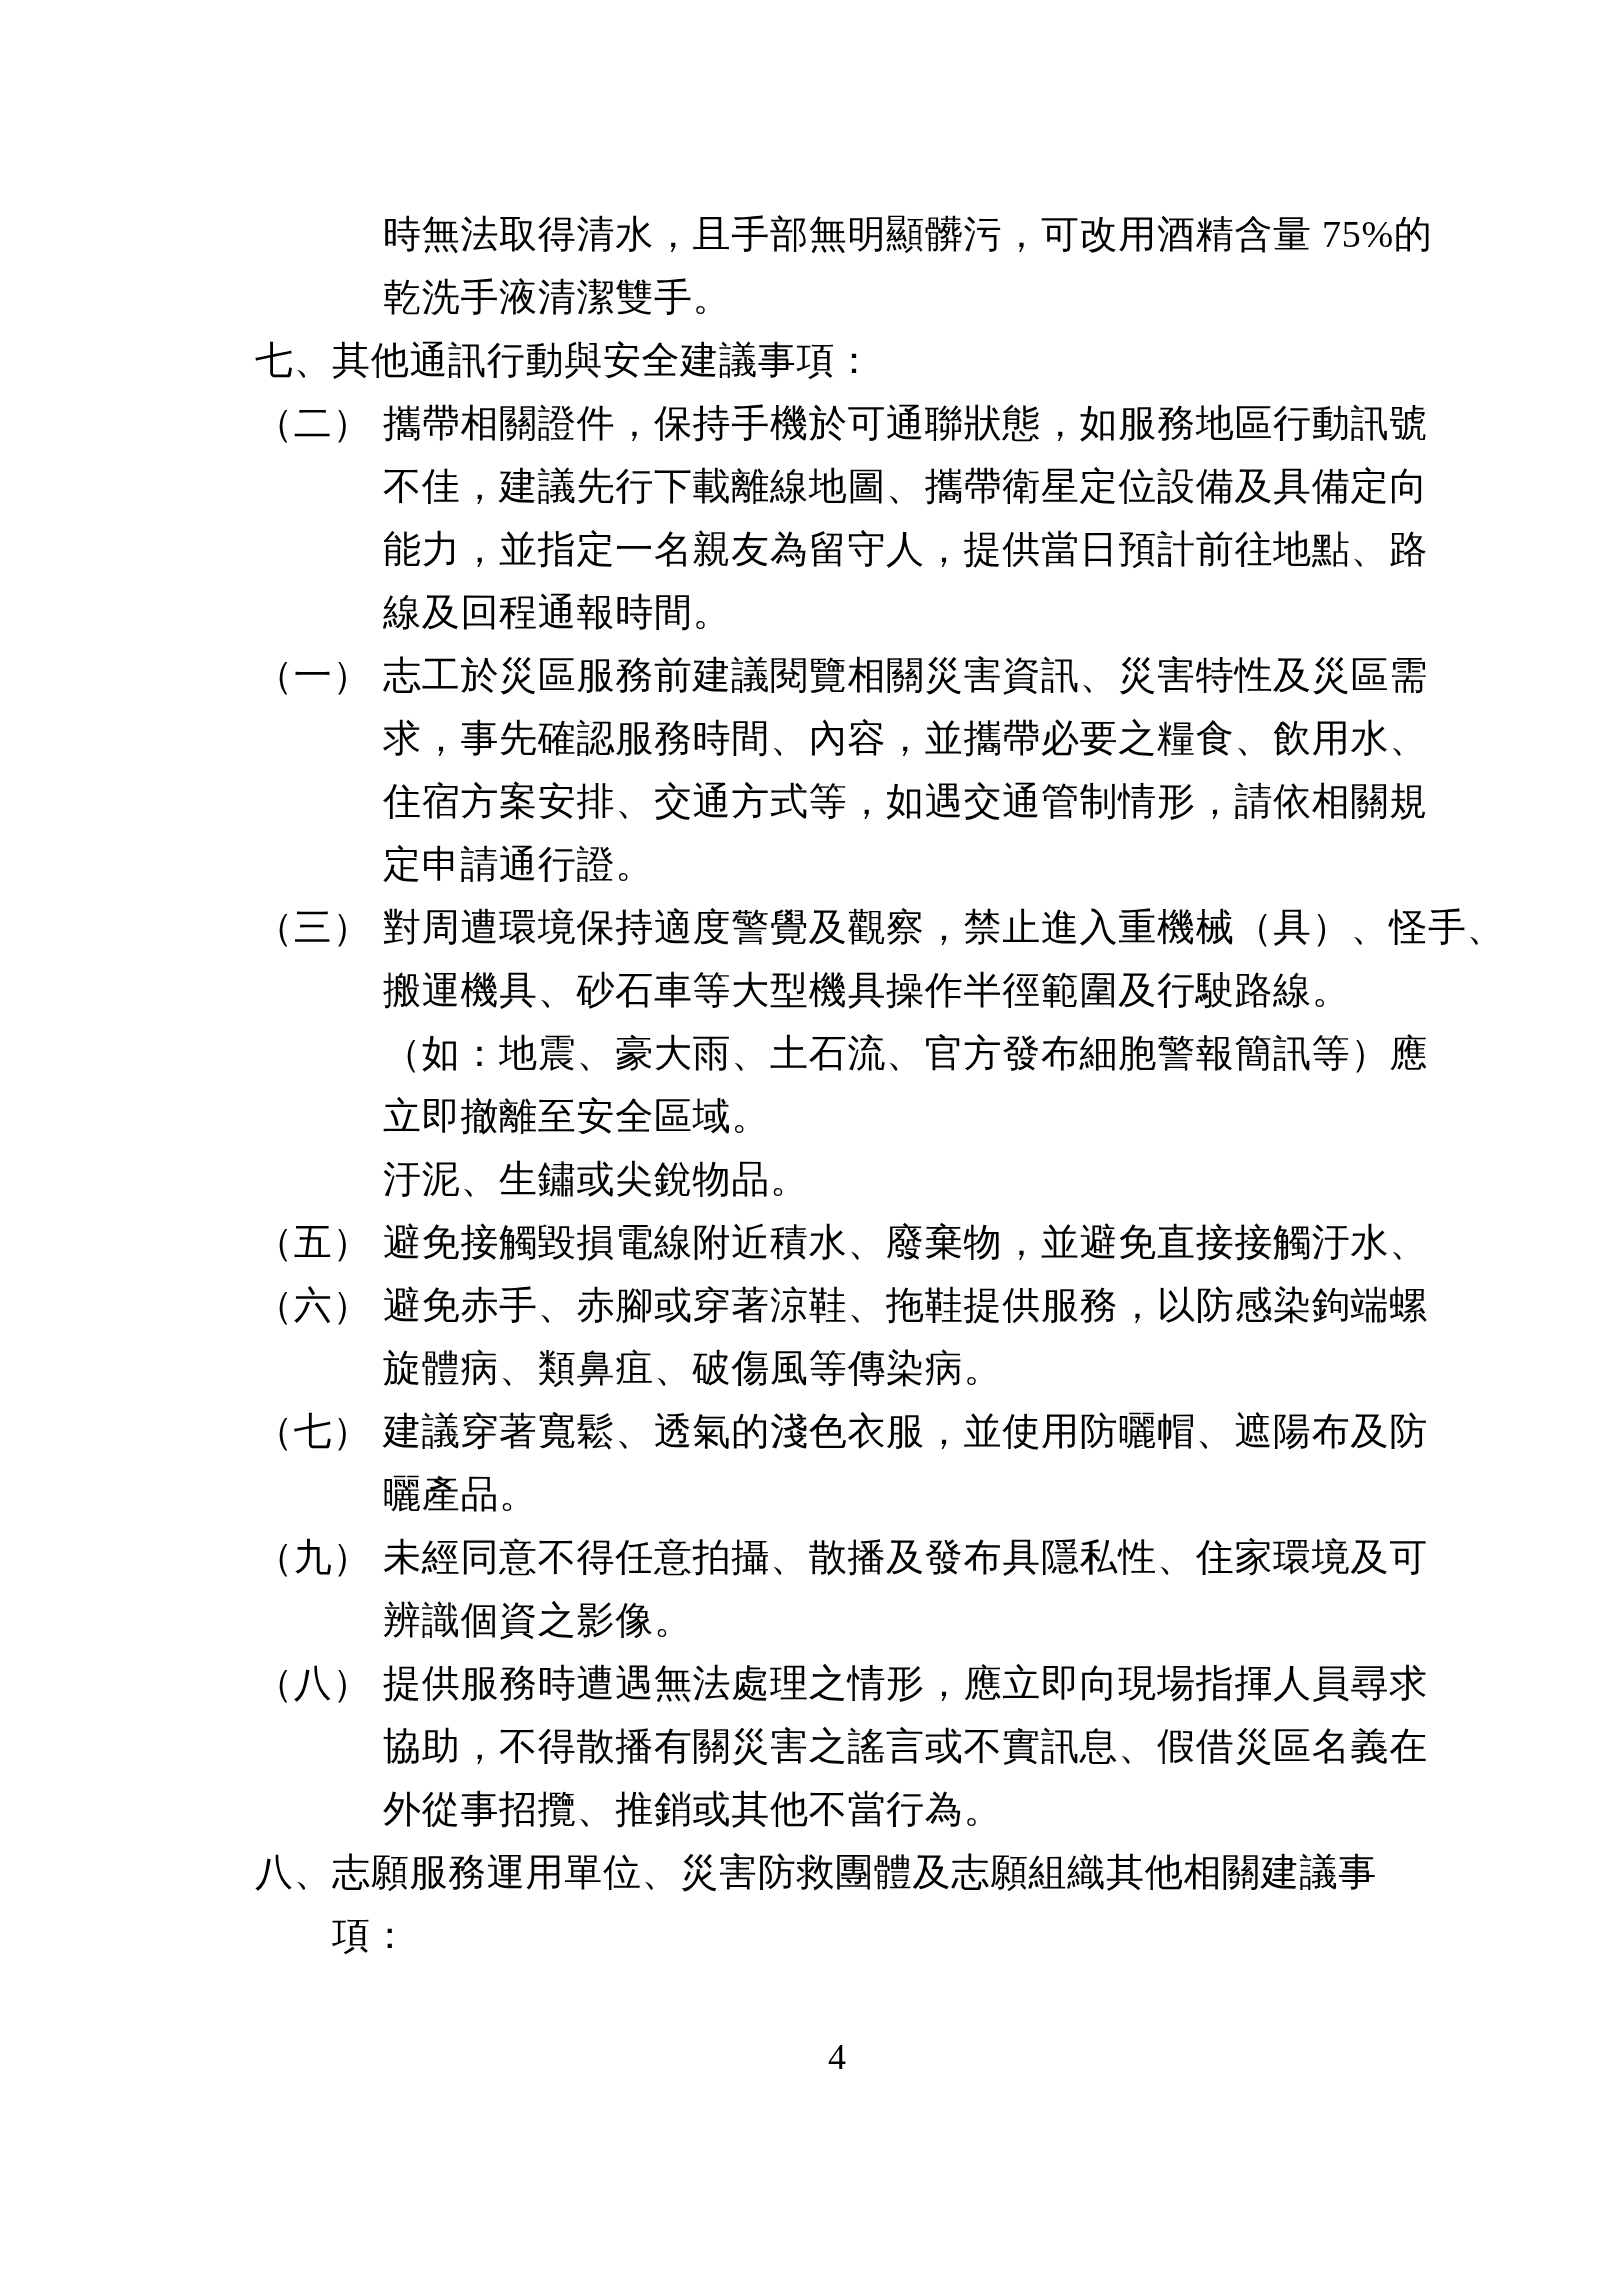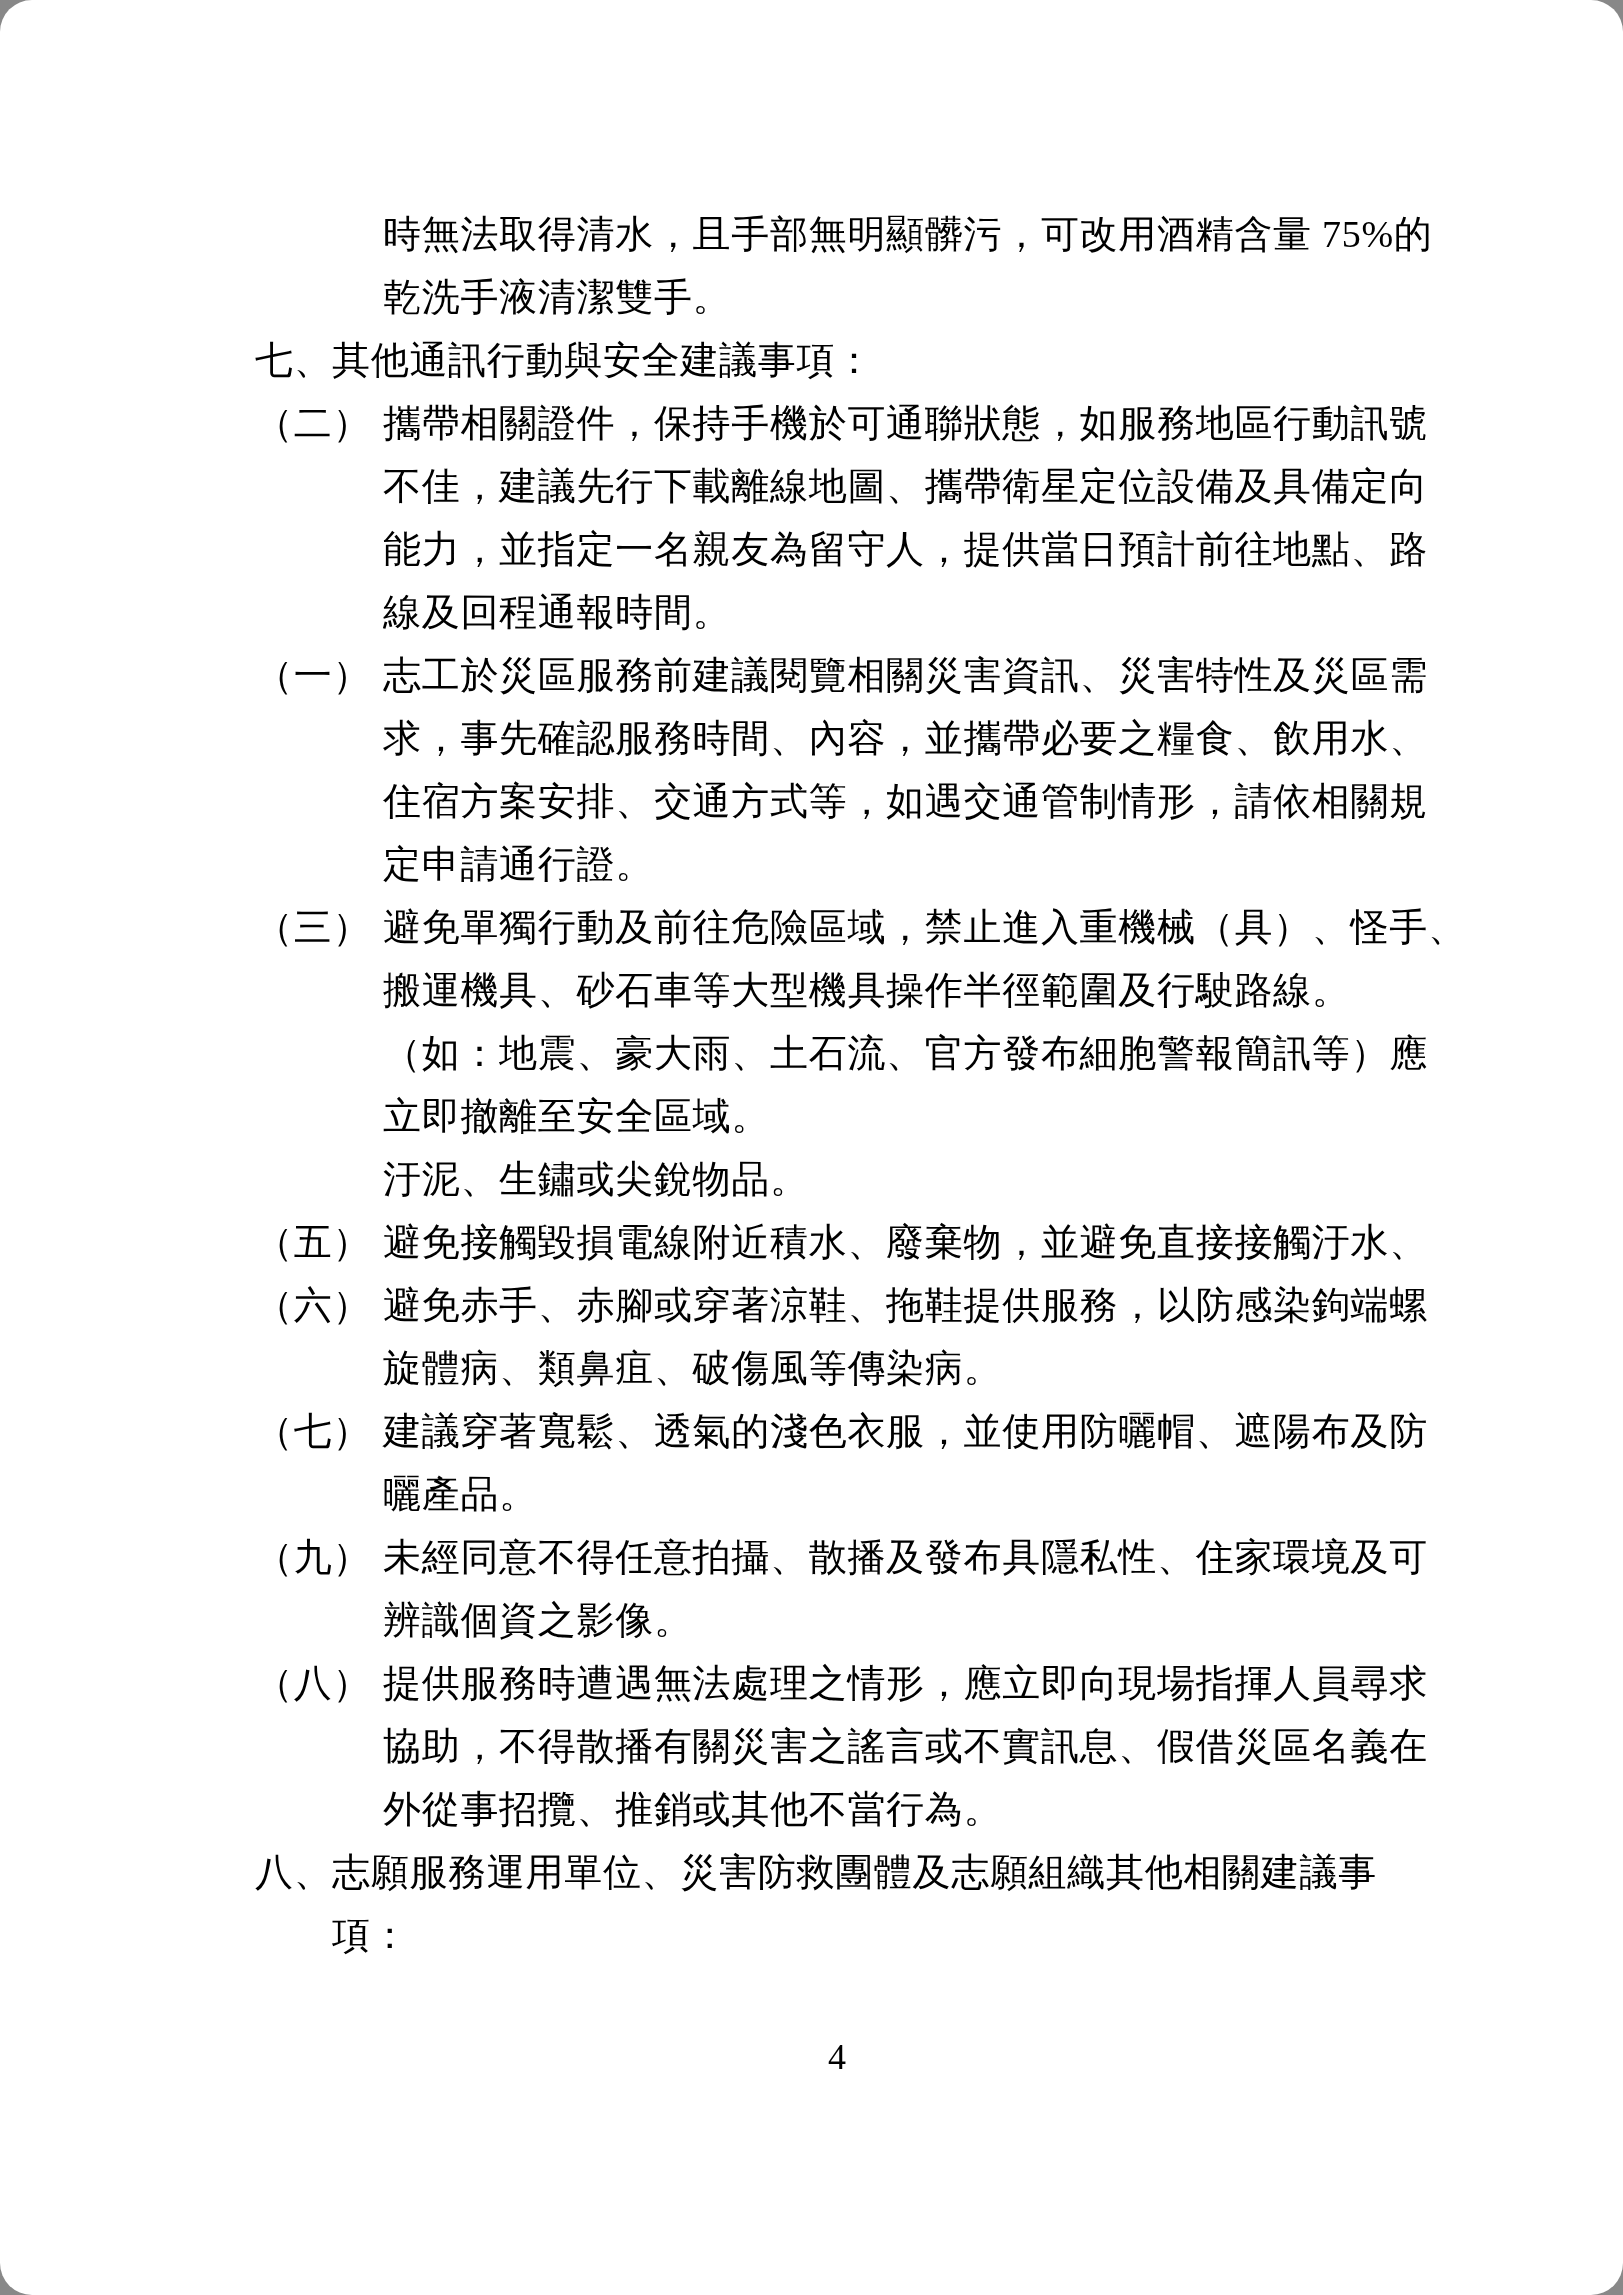--- a/index.html
+++ b/index.html
@@ -5,21 +5,20 @@
   html, body { margin: 0; padding: 0; background: #888; }
   .page {
     position: relative;
     width: 1623px;
     height: 2295px;
     margin: 0 auto;
     background: #ffffff;
     color: #000000;
     font-family: "Liberation Serif", "DejaVu Serif", serif;
     overflow: hidden;
-    border-radius: 32px;
   }
   .content {
     position: absolute;
     top: 203px;
     left: 0;
     width: 1623px;
   }
   .line {
     height: 63px;
     line-height: 63px;
@@ -64,21 +63,21 @@
         <div class="line cont"><span>能力，並指定一名親友為留守人，提供當日預計前往地點、路</span></div>
         <div class="line cont"><span>線及回程通報時間。</span></div>
       </div>
       <div class="para para-item">
         <div class="line first"><span class="label">（一）</span><span>志工於災區服務前建議閱覽相關災害資訊、災害特性及災區需</span></div>
         <div class="line cont"><span>求，事先確認服務時間、內容，並攜帶必要之糧食、飲用水、</span></div>
         <div class="line cont"><span>住宿方案安排、交通方式等，如遇交通管制情形，請依相關規</span></div>
         <div class="line cont"><span>定申請通行證。</span></div>
       </div>
       <div class="para para-item">
-        <div class="line first"><span class="label">（三）</span><span>避免單獨行動及前往危險區域，禁止進入重機械（具）、怪手、</span></div>
+        <div class="line first"><span class="label">（三）</span><span>對周遭環境保持適度警覺及觀察，禁止進入重機械（具）、怪手、</span></div>
         <div class="line cont"><span>搬運機具、砂石車等大型機具操作半徑範圍及行駛路線。</span></div>
       </div>
       <div class="para para-item">
         <div class="line cont"><span>（如：地震、豪大雨、土石流、官方發布細胞警報簡訊等）應</span></div>
         <div class="line cont"><span>立即撤離至安全區域。</span></div>
       </div>
       <div class="para para-item">
         <div class="line cont"><span>汙泥、生鏽或尖銳物品。</span></div>
         <div class="line first"><span class="label">（五）</span><span>避免接觸毀損電線附近積水、廢棄物，並避免直接接觸汙水、</span></div>
       </div>

